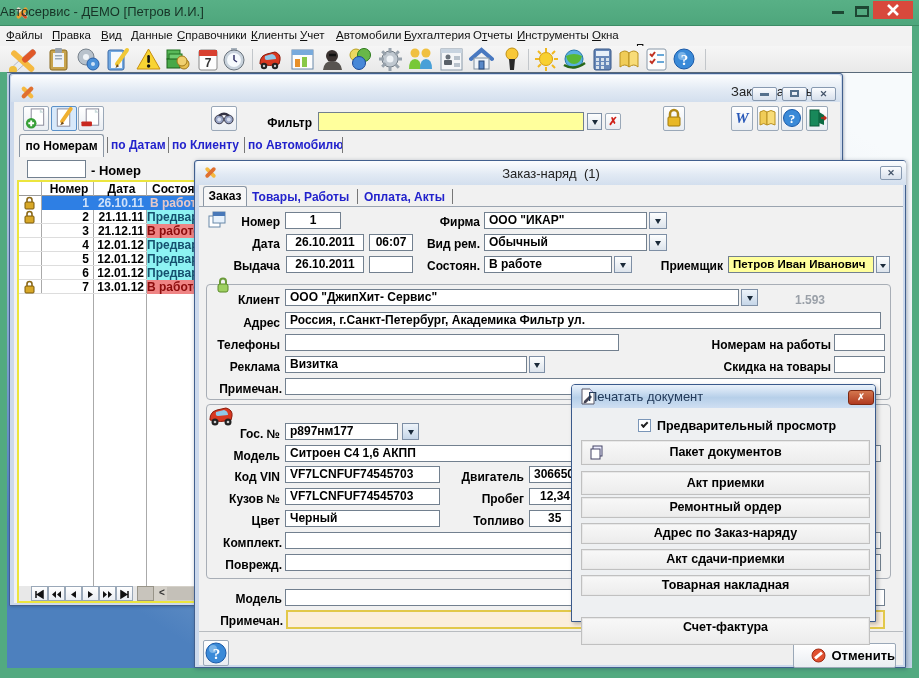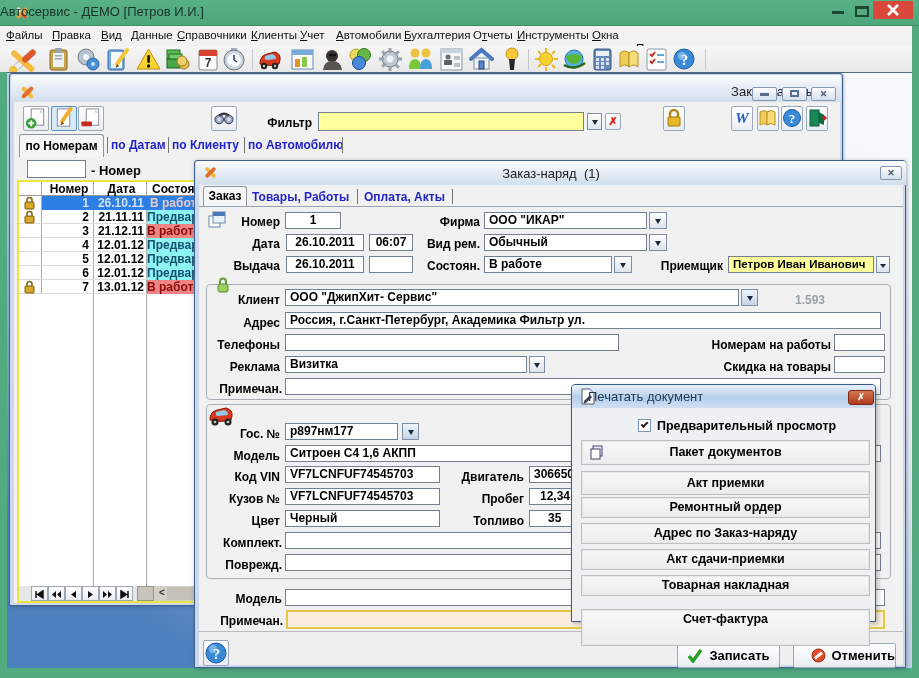--- a/index.html
+++ b/index.html
@@ -470,23 +470,20 @@
     <div class="lbl" style="left:0;top:429px;width:84px">Примечан.</div>
     <div class="fld" style="left:87px;top:425px;width:599px;height:19px;background:#fbeedc;border:2px solid #e2c84a"></div>
 
     <div class="ab" style="left:0;top:446px;width:704px;height:1px;background:#b8bcc0"></div>
     <div class="ab" style="left:0;top:447px;width:704px;height:33px;background:#efefef"></div>
     <div class="tbtn" style="left:4px;top:455px;width:26px;height:26px"><svg width="24" height="24" viewBox="0 0 24 24">
           <circle cx="12" cy="12" r="10" fill="#3a8ad8" stroke="#1a5aa8"></circle>
           <circle cx="9" cy="8" r="4" fill="#7ab4e8"></circle>
           <text x="12.5" y="18" font-size="15" font-weight="bold" fill="#fff" text-anchor="middle" font-family="Liberation Serif">?</text>
         </svg></div>
-    <div class="tbtn" style="left:478px;top:458px;width:103px;height:25px;text-align:center;font:bold 13px/23px 'Liberation Sans',sans-serif"><svg style="vertical-align:-3px;margin-right:6px" width="16" height="15" viewBox="0 0 16 15">
-          <path d="M2 8 l4 5 l8 -11" stroke="#28a028" stroke-width="3.5" fill="none"></path>
-        </svg>Записать</div>
     <div class="tbtn" style="left:594px;top:458px;width:103px;height:25px;text-align:right;font:bold 13px/23px 'Liberation Sans',sans-serif"><svg style="vertical-align:-3px;margin-right:5px" width="15" height="15" viewBox="0 0 15 15">
           <circle cx="7.5" cy="7.5" r="6.5" fill="#e05030" stroke="#a02810"></circle>
           <rect x="3" y="6" width="9" height="3" fill="#fff" transform="rotate(-40 7.5 7.5)"></rect>
         </svg>Отменить</div>
   </div>
 </div>
 
 <div class="ab" style="left:571px;top:384px;width:305px;height:238px;background:#eef0f2;border:1px solid #3a5a8c;border-radius:4px 4px 0 0;box-shadow:2px 2px 4px rgba(0,0,0,.25)">
   <div class="ab" style="left:0;top:0;width:303px;height:23px;background:linear-gradient(#eaf2fb,#b6cfe9 55%,#cfdff2);border-radius:3px 3px 0 0">
     <svg class="ab" style="left:7px;top:3px" width="17" height="17" viewBox="0 0 17 17">
@@ -503,14 +500,14 @@
   <div class="ab" style="left:85px;top:34px;font:bold 12.5px 'Liberation Sans',sans-serif">Предварительный просмотр</div>
   <div class="dbtn" style="top:55px;height:25px;line-height:23px"><svg class="ab" style="left:7px;top:4px" width="16" height="16" viewBox="0 0 16 16">
         <rect x="4" y="1" width="9" height="10" fill="#eef" stroke="#446"></rect>
         <rect x="2" y="4" width="9" height="10" fill="#fff" stroke="#446"></rect>
       </svg>Пакет документов</div>
   <div class="dbtn" style="top:86px;height:24px;line-height:22px">Акт приемки</div>
   <div class="dbtn" style="top:112px">Ремонтный ордер</div>
   <div class="dbtn" style="top:138px">Адрес по Заказ-наряду</div>
   <div class="dbtn" style="top:164px">Акт сдачи-приемки</div>
   <div class="dbtn" style="top:190px">Товарная накладная</div>
-  <div class="dbtn" style="top:224px;height:37px;line-height:18px">Счет-фактура</div>
+  <div class="dbtn" style="top:232px;height:28px;line-height:18px">Счет-фактура</div>
 </div>
 
 </body></html>

